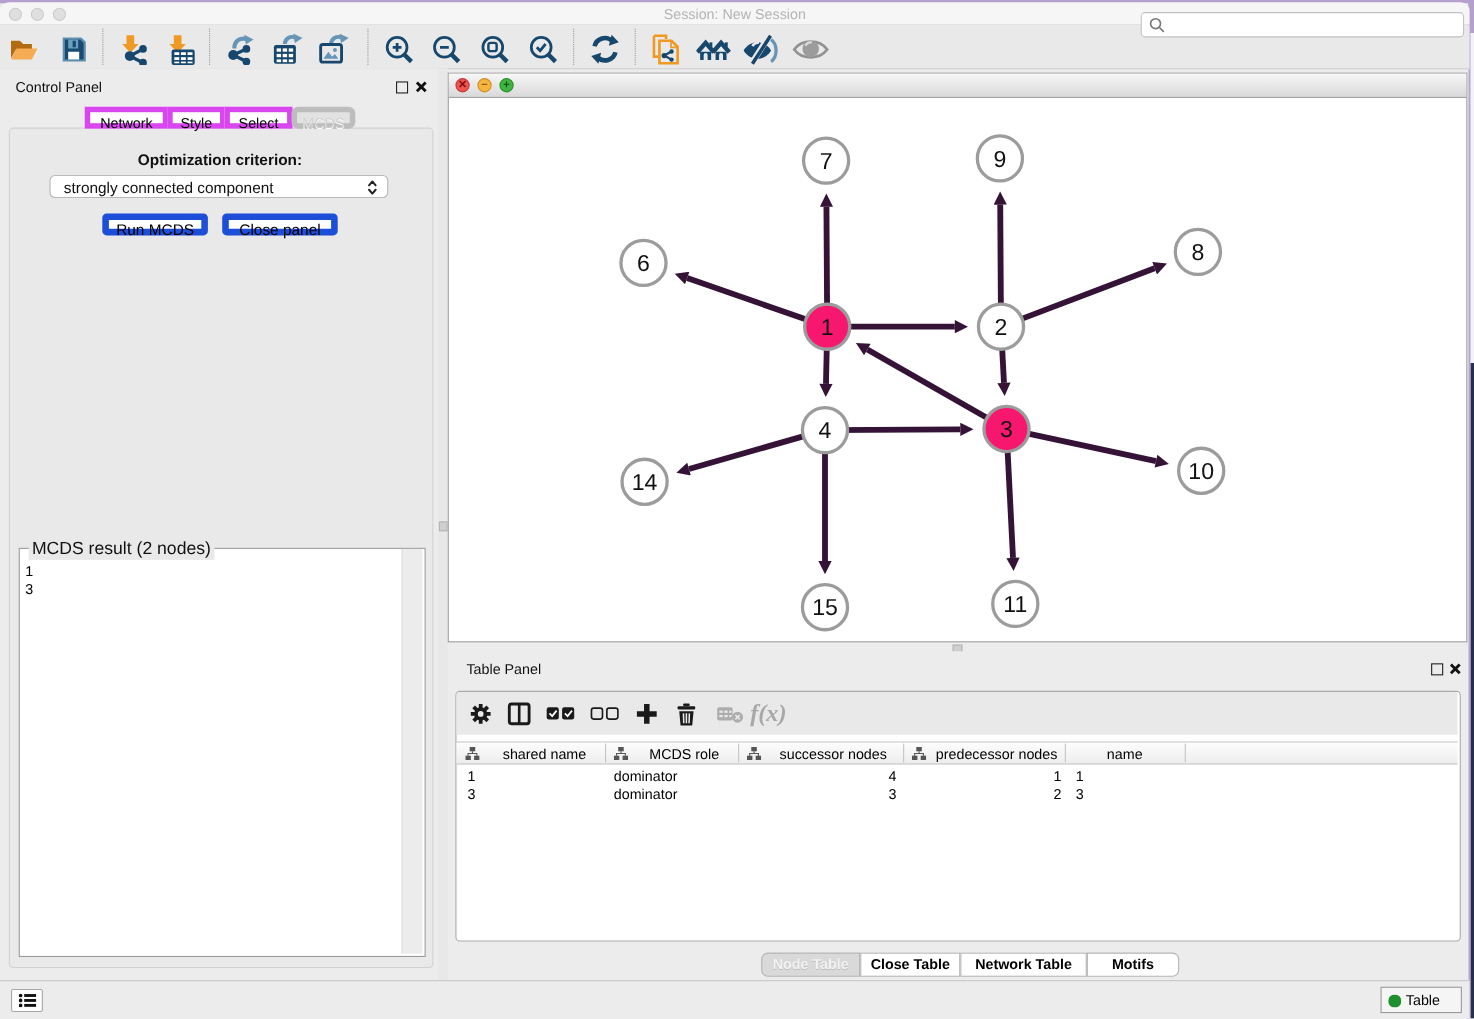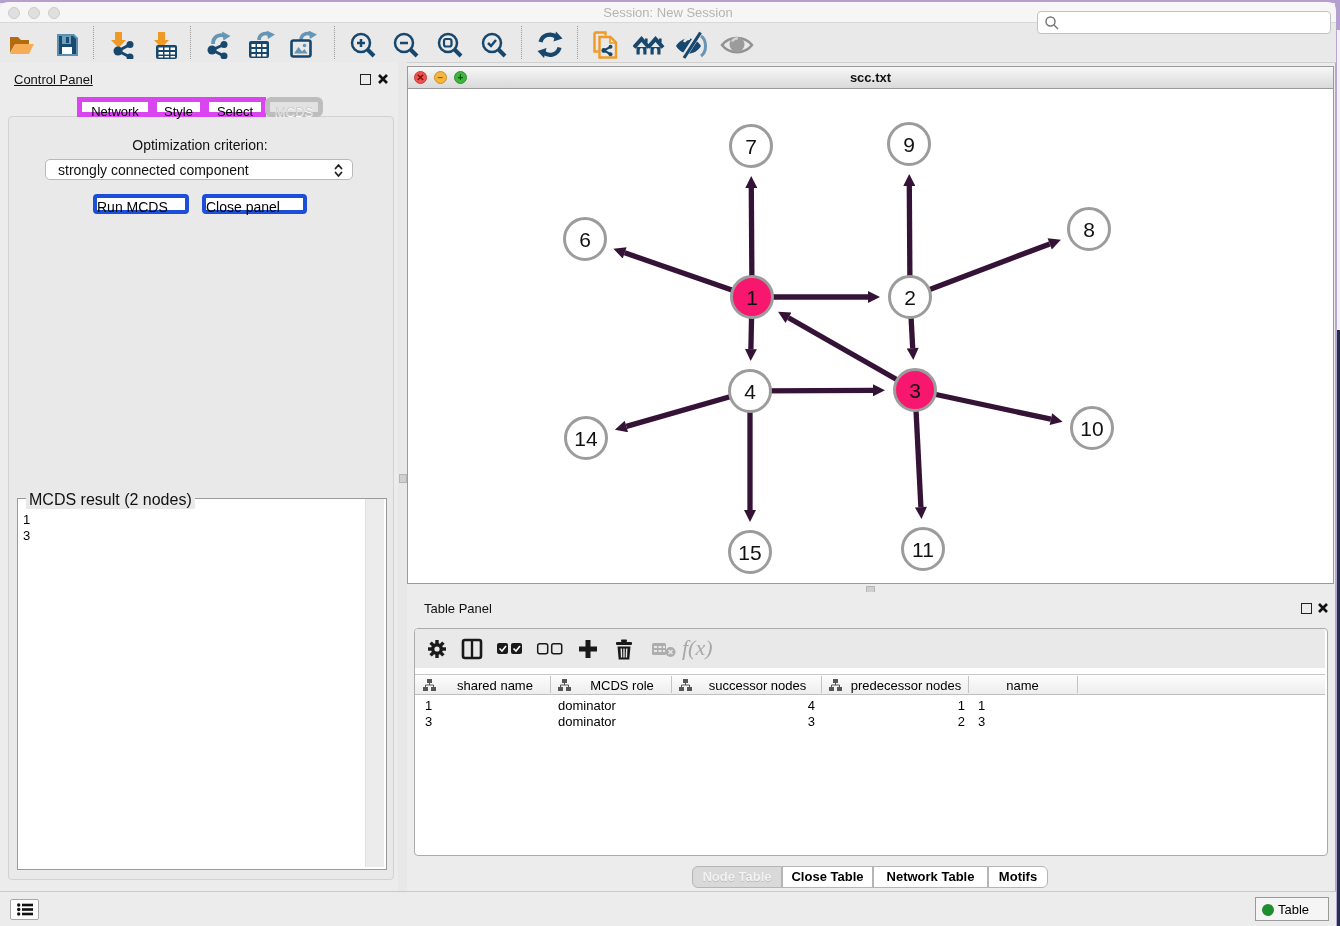--- a/index.html
+++ b/index.html
@@ -14,41 +14,41 @@
 #winBody{left:0;top:2px;width:1336px;height:924px;background:#ececec;border-radius:8px 8px 0 0;}
 #titlebar{left:0;top:2px;width:1336px;height:20px;background:#f6f6f6;border-radius:8px 8px 0 0;border-bottom:1px solid #d8d8d8;}
 .tl{position:absolute;top:5px;width:12px;height:12px;border-radius:50%;background:#dfdfdf;border:1px solid #cccccc;box-sizing:border-box;}
 #titleText{left:0;top:5px;width:1336px;text-align:center;font-size:13px;color:#b4b4b4;}
 #toolbar{left:0;top:23px;width:1336px;height:39px;background:#e9e9e9;border-bottom:1px solid #d0d0d0;}
 .sep{position:absolute;top:3px;height:33px;width:0;border-left:1px dotted #9a9a9a;}
 .tbi{position:absolute;top:8px;}
 #searchbox{position:absolute;left:1037px;top:11px;width:292px;height:21px;background:#ffffff;border:1px solid #c2c2c2;border-radius:4px;}
 
 #cp{left:0;top:62px;width:398px;height:829px;background:#ececec;}
-#cpTitle{left:14px;top:72px;font-size:13px;color:#111;text-decoration:underline;}
+#cpTitle{left:14px;top:72px;font-size:13px;color:#111;}
 #cpBox{left:8px;top:116px;width:384px;height:762px;background:#e9e9e9;border:1px solid #d2d2d2;border-radius:4px;}
 .tab{position:absolute;top:97px;height:20px;box-sizing:border-box;background:#fff;border:5px solid #d946ef;font-size:13px;text-align:center;line-height:19px;color:#000;}
-#optLabel{left:0px;top:137px;width:400px;text-align:center;font-size:14px;color:#111;}
+#optLabel{left:0px;top:137px;width:400px;text-align:center;font-size:14px;color:#111;font-weight:bold;}
 #dropdown{left:45px;top:159px;width:308px;height:21px;background:#fff;border:1px solid #b9b9b9;border-radius:5px;font-size:14px;line-height:20px;color:#111;padding-left:12px;box-sizing:border-box;}
-.btn{position:absolute;height:20px;background:#fff;border:4px solid #1d4ed8;border-radius:4px;font-size:14px;line-height:19px;color:#000;box-sizing:border-box;}
+.btn{position:absolute;height:20px;background:#fff;border:6px solid #1d4ed8;border-radius:4px;font-size:14px;text-align:center;line-height:19px;color:#000;box-sizing:border-box;}
 #resultBox{left:17px;top:498px;width:368px;height:370px;background:#fff;border:1px solid #9a9a9a;}
 #resultLegend{left:26px;top:491px;background:#e9e9e9;padding:0 3px;font-size:16px;color:#111;}
 #resultScroll{left:347px;top:0px;width:18px;height:368px;background:#ececec;border-left:1px solid #e0e0e0;}
 
 #vsplit{left:398px;top:62px;width:9px;height:829px;background:#e8e8e8;}
 
 #netwin{left:407px;top:66px;width:927px;height:518px;background:#fff;border:1px solid #9a9a9a;box-sizing:border-box;}
 #nettitle{left:0;top:0;width:925px;height:21px;background:linear-gradient(#f7f7f7,#d9d9d9);border-bottom:1px solid #9a9a9a;}
 .tl2{position:absolute;top:4px;width:13px;height:13px;border-radius:50%;box-sizing:border-box;font-size:10px;text-align:center;line-height:12px;font-weight:bold;}
 #netname{left:0;top:3px;width:925px;text-align:center;font-size:13px;font-weight:bold;color:#111;}
 
 #tp{left:407px;top:592px;width:927px;height:299px;background:#ececec;}
 #tpTitle{left:17px;top:9px;font-size:13px;color:#111;}
 #tbox{left:7px;top:36px;width:914px;height:228px;background:#fff;border:1px solid #ababab;border-radius:4px;box-sizing:border-box;}
-#ttool{left:0;top:0;width:910px;height:39px;background:#e9e9e9;border-radius:3px 3px 0 0;}
+#ttool{left:0;top:0;width:910px;height:39px;background:#e9e9e9;border-radius:3px 3px 0 0;font-weight:bold;}
 #thead{left:0;top:45px;width:910px;height:21px;background:linear-gradient(#fdfdfd,#ededed);border-top:1px solid #c8c8c8;border-bottom:1px solid #c0c0c0;box-sizing:border-box;}
 .hcol{position:absolute;top:3px;font-size:13px;color:#000;text-align:center;}
 .hsep{position:absolute;top:1px;height:17px;width:0;border-left:1px solid #c4c4c4;}
 .trow{position:absolute;width:910px;height:16px;font-size:13px;color:#000;}
 .tcell{position:absolute;top:1px;}
 .btab{position:absolute;top:274px;height:22px;box-sizing:border-box;background:#fff;border:1px solid #b5b5b5;font-size:13px;font-weight:bold;text-align:center;line-height:20px;color:#000;}
 
 #status{left:0;top:891px;width:1336px;height:35px;background:#ececec;border-top:1px solid #c8c8c8;}
 #listbtn{left:10px;top:899px;width:29px;height:21px;background:#fdfdfd;border:1px solid #a8a8a8;border-radius:2px;box-sizing:border-box;}
 #membtn{left:1255px;top:897px;width:74px;height:24px;background:#f5f5f5;border:1px solid #9a9a9a;box-sizing:border-box;font-size:13px;color:#000;}
@@ -259,21 +259,20 @@
 <div class="abs" id="vsplit"></div>
 <div class="abs" style="left:399px;top:474px;width:6px;height:7px;background:#cfcfcf;border:1px solid #b5b5b5;"></div>
 <div class="abs" style="left:866px;top:586px;width:7px;height:5px;background:#cfcfcf;border:1px solid #b5b5b5;"></div>
 
 <div class="abs" id="netwin">
   <div class="abs" id="nettitle">
     <div class="tl2" style="left:6px;background:#f0524f;border:1px solid #c43a38;color:#7c0f0e;">✕</div>
     <div class="tl2" style="left:26px;background:#f6b53c;border:1px solid #cf8f24;color:#8a5d10;">−</div>
     <div class="tl2" style="left:46px;background:#3fb53f;border:1px solid #2c8f2c;color:#0c5a0c;">+</div>
   </div>
-  <div class="abs" id="netname">scc.txt</div>
   <svg class="abs" style="left:0;top:21px;" width="925" height="495" viewBox="0 0 925 495">
     <defs>
       <marker id="arr" viewBox="0 0 10 10" refX="0" refY="5" markerWidth="19" markerHeight="12" orient="auto" markerUnits="userSpaceOnUse">
         <path d="M0,0 L10,5 L0,10 z" fill="#351336"></path>
       </marker>
     </defs>
     <g stroke="#351336" stroke-width="5.3" marker-end="url(#arr)">
       <line x1="344" y1="209" x2="343.3" y2="100.0"></line>
       <line x1="344" y1="209" x2="216.7" y2="164.8"></line>
       <line x1="344" y1="209" x2="460.0" y2="209.0"></line>
@@ -446,21 +445,21 @@
       <span class="tcell" style="left:10px;">3</span>
       <span class="tcell" style="left:143px;">dominator</span>
       <span class="tcell" style="left:330px;width:70px;text-align:right;">3</span>
       <span class="tcell" style="left:480px;width:70px;text-align:right;">2</span>
       <span class="tcell" style="left:563px;">3</span>
     </div>
   </div>
   <div class="btab" style="left:285px;width:90px;border-radius:6px 0 0 6px;background:#d9d9d9;color:#f2f2f2;text-shadow:0 1px 0 #bbb;">Node Table</div>
   <div class="btab" style="left:375px;width:91px;">Close Table</div>
   <div class="btab" style="left:466px;width:115px;">Network Table</div>
-  <div class="btab" style="left:581px;width:60px;border-radius:0 6px 6px 0;">Motifs</div>
+  <div class="btab" style="left:581px;width:84px;border-radius:0 6px 6px 0;">Motifs</div>
 </div>
 
 <div class="abs" id="status"></div>
 <div class="abs" id="listbtn">
   <svg class="abs" style="left:6px;top:3px;" width="16" height="13">
     <g fill="#111">
         <circle cx="1.7" cy="2" r="1.7"></circle>
         <circle cx="1.7" cy="6.5" r="1.7"></circle>
         <circle cx="1.7" cy="11" r="1.7"></circle>
     <rect x="5" y="0.7" width="11" height="2.6"></rect>

